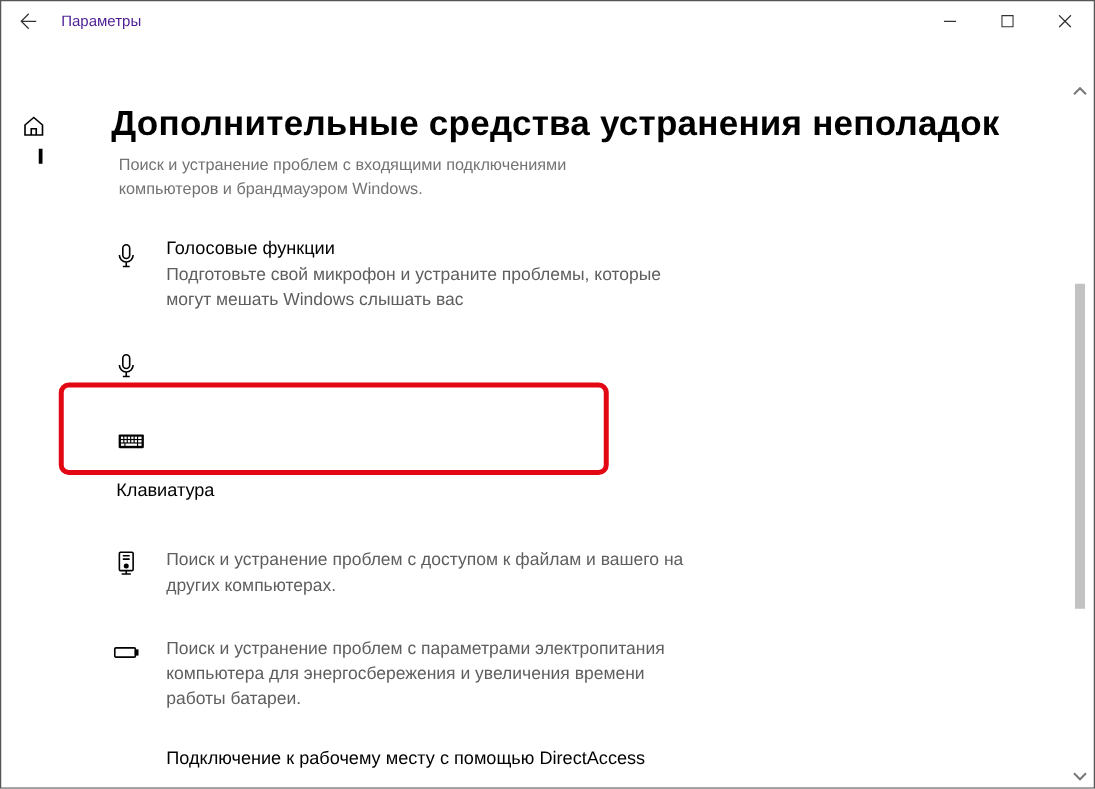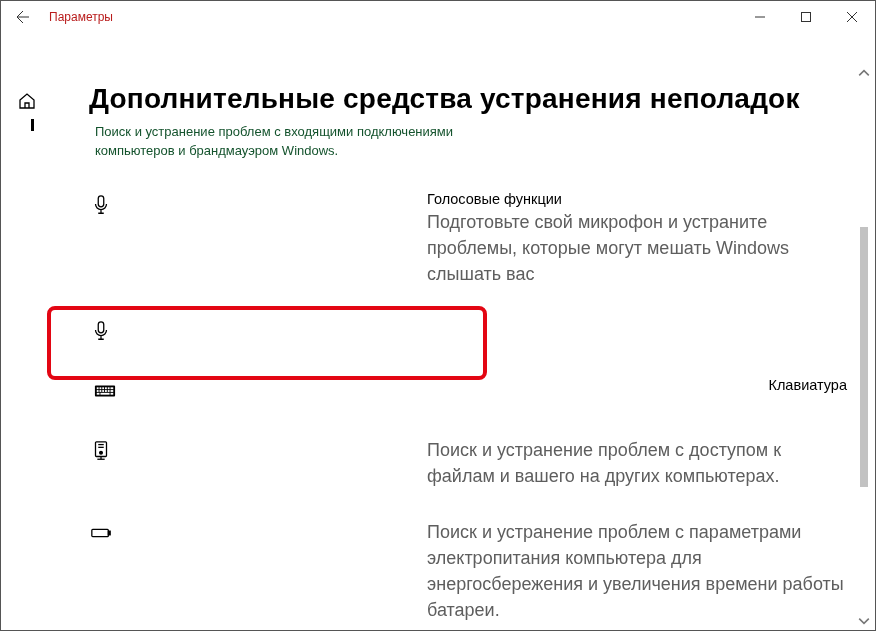--- a/index.html
+++ b/index.html
@@ -1,38 +1,38 @@
 <!DOCTYPE html>
 <html><head>
 <meta charset="utf-8">
 <style>
   * { box-sizing: border-box; margin: 0; padding: 0; }
   html, body { width: 876px; height: 631px; overflow: hidden; font-family: "Segoe UI", Tahoma, sans-serif; background:#fff; color:#000; }
   .window { width:876px; height:631px; border:1px solid #555; position:relative; display:flex; flex-direction:column; }
   .titlebar { height:32px; display:flex; align-items:center; justify-content:space-between; padding:0 0 0 14px; border-bottom:1px solid transparent; }
   .titlebar-left { display:flex; align-items:center; gap:18px; }
-  .titlebar-title { font-size:12px; color:#b91c1c; }
+  .titlebar-title { font-size:12px; color:#4c1d95; }
   .back-arrow { width:16px; height:16px; display:flex; align-items:center; justify-content:center; color:#333; cursor:pointer; }
   .win-controls { display:flex; height:100%; }
   .win-btn { width:46px; height:32px; display:flex; align-items:center; justify-content:center; color:#333; cursor:pointer; }
   .win-btn svg { width:10px; height:10px; }
   .content { flex:1; display:flex; overflow:hidden; position:relative; }
   .sidebar { width:52px; padding-top:58px; position:relative; }
   .home-icon { position:absolute; top:58px; left:50%; transform:translateX(-50%); display:flex; align-items:center; justify-content:center; cursor:pointer; color:#000; }
   .tick-mark { position:absolute; top:86px; left:30px; width:3px; height:12px; background:#000; }
   .main { flex:1; padding:0 20px 0 36px; overflow:hidden; }
   .page-title { font-size:28px; font-weight:700; margin-top:50px; margin-bottom:8px; letter-spacing:0.2px; }
-  .item-first-desc { font-size:13px; color:#14532d; line-height:1.45; max-width:420px; margin-bottom:24px; margin-left:6px; }
+  .item-first-desc { font-size:13px; color:#737373; line-height:1.45; max-width:420px; margin-bottom:24px; margin-left:6px; }
   .items { display:flex; flex-direction:column; gap:18px; }
-  .item { display:flex; gap:4px; padding:6px 8px 6px 0; border-radius:4px; cursor:pointer; position:relative;justify-content:space-between; }
+  .item { display:flex; gap:20px; padding:6px 8px 6px 0; border-radius:4px; cursor:pointer; position:relative; }
   .item-icon { width:24px; min-width:24px; height:24px; margin-top:2px; display:flex; align-items:center; justify-content:center; color:#000; }
   .item-icon svg { width:22px; height:22px; }
   .item-text { display:flex; flex-direction:column; max-width:420px; }
   .item-title { font-size:14.5px; color:#000; margin-bottom:2px; }
-  .item-desc { font-size:18px; color:#5e5e5e; line-height:1.45; }
+  .item-desc { font-size:14px; color:#5e5e5e; line-height:1.45; }
   .highlight-box { position:absolute; border:4px solid #e30613; border-radius:8px; pointer-events:none; }
   .scrollbar-track { position:absolute; right:3px; top:34px; bottom:3px; width:16px; }
   .scrollbar-thumb { position:absolute; right:4px; width:8px; background:#c2c2c2; border-radius:0; }
   .scrollbar-arrow { position:absolute; right:2px; width:12px; height:12px; color:#777; display:flex; align-items:center; justify-content:center; }
 </style>
 </head>
 <body>
 
 <div class="window">
 
@@ -97,21 +97,21 @@
 
         <div class="item">
           <div class="item-icon">
             <svg viewBox="0 0 24 24" fill="none" stroke="currentColor" stroke-width="1.4">
                 <rect x="9" y="2" width="6" height="12" rx="3"></rect>
                 <path d="M6 11a6 6 0 0 0 12 0 M12 17v4 M9 21h6"></path>
               </svg>
           </div>
         </div>
 
-        <div class="item" id="kb-item" style="padding:10px 8px 10px 4px;">
+        <div class="item" id="kb-item" style="padding:10px 8px 10px 4px;flex-direction:column;">
           <div class="item-icon">
             <svg viewBox="0 0 24 24" fill="currentColor">
                 <rect x="1" y="6" width="22" height="12" rx="1" fill="#000"></rect>
                 <rect x="3" y="8" width="2" height="2" fill="#fff"></rect>
                 <rect x="6" y="8" width="2" height="2" fill="#fff"></rect>
                 <rect x="9" y="8" width="2" height="2" fill="#fff"></rect>
                 <rect x="12" y="8" width="2" height="2" fill="#fff"></rect>
                 <rect x="15" y="8" width="2" height="2" fill="#fff"></rect>
                 <rect x="18" y="8" width="3" height="2" fill="#fff"></rect>
                 <rect x="3" y="11" width="2" height="2" fill="#fff"></rect>

